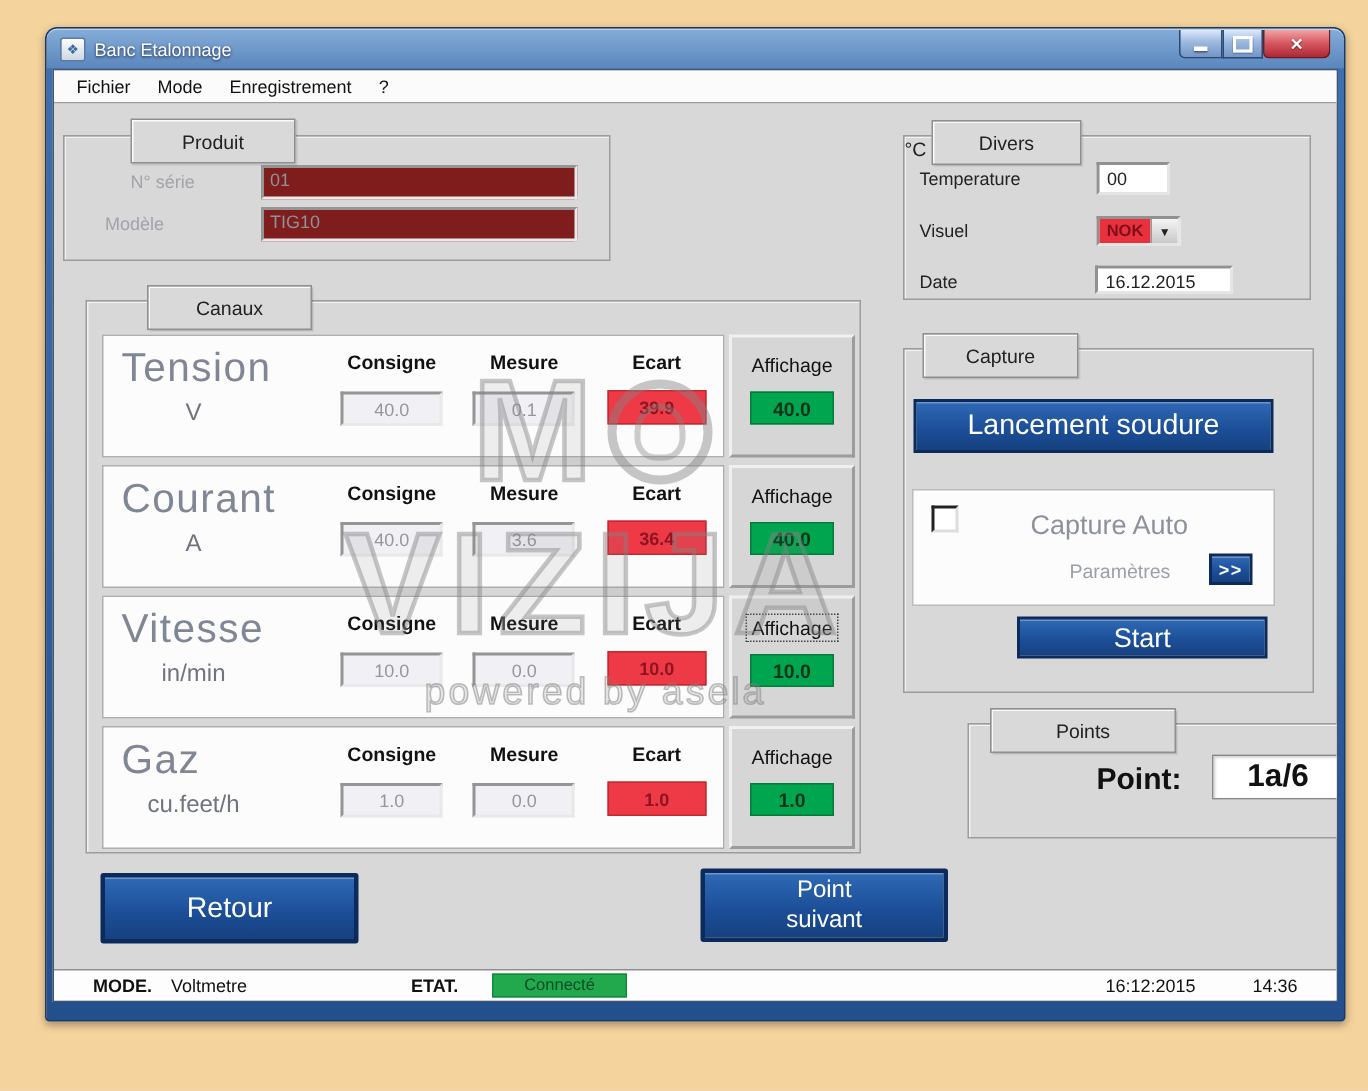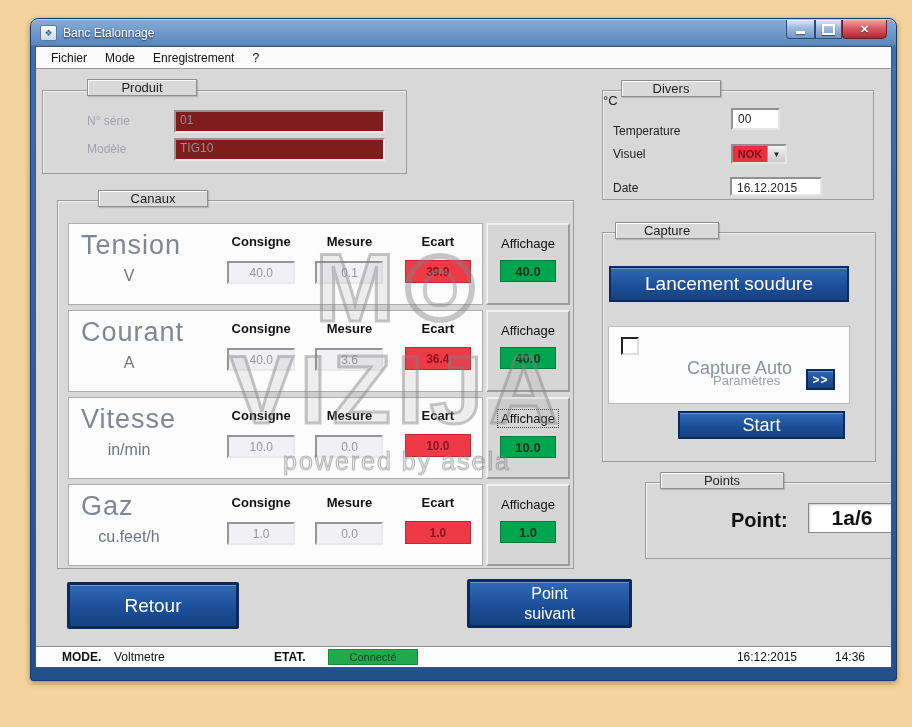--- a/index.html
+++ b/index.html
@@ -38,21 +38,21 @@
   .statusbar{position:absolute;left:0;right:0;bottom:0;height:20px;background:#fdfdfd;border-top:1px solid #8f8f8f;font-size:12px;color:#111;}
   .statusbar span{position:absolute;top:3px;}
   .st-mode-label{left:26px;font-weight:bold;}
   .st-mode-value{left:78px;}
   .st-etat-label{left:238px;font-weight:bold;}
   .st-badge{left:292px;width:88px;text-align:center;background:#22a94e;color:#0b4d23;border:1px solid #148a3b;top:2px !important;font-size:11px;padding-top:1px;height:13px;}
   .st-date{right:94px;}
   .st-time{right:26px;}
   
   .group{position:absolute;border:1px solid #9c9c9c;box-shadow:inset 1px 1px 0 #f2f2f2;background:#d8d8d8;box-sizing:border-box;}
-  .gtab{position:absolute;height:17px;background:#d9d9d9;border:1px solid #8f8f8f;box-shadow:inset 1px 1px 0 #fafafa,1px 1px 1px rgba(0,0,0,.15);display:flex;align-items:center;justify-content:center;font-size:13px;color:#222;box-sizing:border-box;z-index:3;}
+  .gtab{position:absolute;height:30px;background:#d9d9d9;border:1px solid #8f8f8f;box-shadow:inset 1px 1px 0 #fafafa,1px 1px 1px rgba(0,0,0,.15);display:flex;align-items:center;justify-content:center;font-size:13px;color:#222;box-sizing:border-box;z-index:3;}
   
   .g-produit{left:6px;top:21px;width:365px;height:84px;}
   .t-produit{left:51px;top:10px;width:110px;}
   .p-label{position:absolute;font-size:12px;color:#a2a3ab;}
   .p-field{position:absolute;width:203px;height:18px;background:#7f1d1d;border:2px inset #e9e9e9;font-size:12px;color:#8f9098;padding:1px 0 0 4px;box-sizing:content-box;}
   
   .g-divers{left:566px;top:21px;width:272px;height:110px;}
   .t-divers{left:18px;top:-11px;width:100px;}
   .d-label{position:absolute;font-size:12px;color:#222;}
   .d-field{position:absolute;background:#fff;border:2px inset #e5e5e5;font-size:12px;color:#222;padding:2px 0 0 5px;box-sizing:border-box;}
@@ -80,21 +80,21 @@
   .aff-value{width:54px;height:20px;margin:8px auto 0;background:#00a64f;border:1px solid #047a3c;color:#083318;font-size:13px;font-weight:bold;display:flex;align-items:center;justify-content:center;}
   .row0{top:22px;} .row1{top:109px;} .row2{top:196px;} .row3{top:283px;}
   .aff0{top:22px;} .aff1{top:109px;} .aff2{top:196px;} .aff3{top:283px;}
   
   .g-capture{left:566px;top:163px;width:274px;height:230px;}
   .t-capture{left:12px;top:-11px;width:104px;}
   .btn-navy{background:linear-gradient(#2f69b5,#1b4d96 60%,#16417f);border:2px solid #0c2a5c;color:#fff;display:flex;align-items:center;justify-content:center;box-sizing:border-box;box-shadow:inset 0 1px 0 rgba(255,255,255,.3);}
   .btn-lancement{position:absolute;left:6px;top:33px;width:240px;height:36px;font-size:19px;}
   .cap-panel{position:absolute;left:5px;top:93px;width:242px;height:78px;background:#fcfcfc;border:1px solid #bbb;box-sizing:border-box;}
   .cap-check{position:absolute;left:12px;top:10px;width:14px;height:14px;background:#fff;border:2px inset #ddd;border-top:2px solid #222;border-left:2px solid #222;box-sizing:content-box;}
-  .cap-auto{position:absolute;left:78px;top:31px;font-size:18px;color:#8c919c;}
+  .cap-auto{position:absolute;left:78px;top:13px;font-size:18px;color:#8c919c;}
   .cap-params{position:absolute;left:104px;top:46px;font-size:13px;color:#9aa0a8;}
   .btn-params{position:absolute;left:197px;top:42px;width:29px;height:21px;font-size:12px;font-weight:bold;letter-spacing:1px;}
   .btn-start{position:absolute;left:75px;top:178px;width:167px;height:28px;font-size:18px;}
   
   .g-points{left:566px;top:413px;width:274px;height:77px;margin-left:43px;}
   .t-points{left:14px;top:-11px;width:124px;}
   .pt-label{position:absolute;left:85px;top:26px;font-size:20px;font-weight:bold;color:#111;}
   .pt-field{position:absolute;left:162px;top:20px;width:88px;height:30px;background:#fff;border:1px solid #888;box-shadow:inset 1px 1px 2px rgba(0,0,0,.2);font-size:21px;font-weight:bold;color:#111;display:flex;align-items:center;justify-content:center;box-sizing:border-box;}
   
   .btn-retour{position:absolute;left:31px;top:513px;width:172px;height:47px;font-size:19px;border-width:3px;border-radius:2px;}
@@ -135,26 +135,26 @@
       <span class="menu-item">Enregistrement</span>
       <span class="menu-item">?</span>
     </div>
 
     <div class="client">
 
       <div class="group g-produit"></div>
       <div class="gtab t-produit">Produit</div>
       <span class="p-label" style="left:51px;top:45px;">N° série</span>
       <div class="p-field" style="left:138px;top:41px;">01</div>
-      <span class="p-label" style="left:51px;top:73px;">Modèle</span>
+      <span class="p-label" style="left:34px;top:73px;">Modèle</span>
       <div class="p-field" style="left:138px;top:69px;">TIG10</div>
 
       <div class="group g-divers">
         <div class="gtab t-divers">Divers</div>
-        <span class="d-label" style="left:10px;top:22px;margin-top:11px;">Temperature</span>
+        <span class="d-label" style="left:10px;top:10px;margin-top:11px;">Temperature</span>
         <div class="d-field d-temp">00</div>
         <span class="d-unit">°C</span>
         <span class="d-label" style="left:10px;top:56px;">Visuel</span>
         <div class="combo">
           <span class="combo-value">NOK</span>
           <span class="combo-arrow">▼</span>
         </div>
         <span class="d-label" style="left:10px;top:90px;">Date</span>
         <div class="d-field d-date">16.12.2015</div>
       </div>

